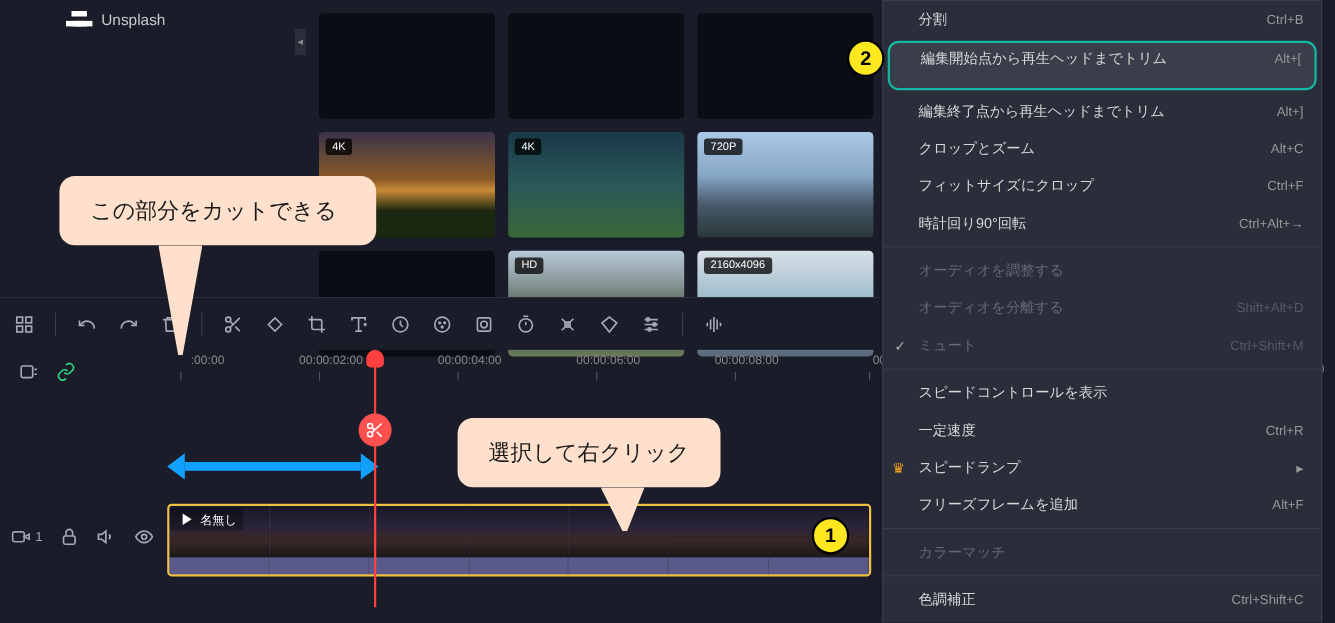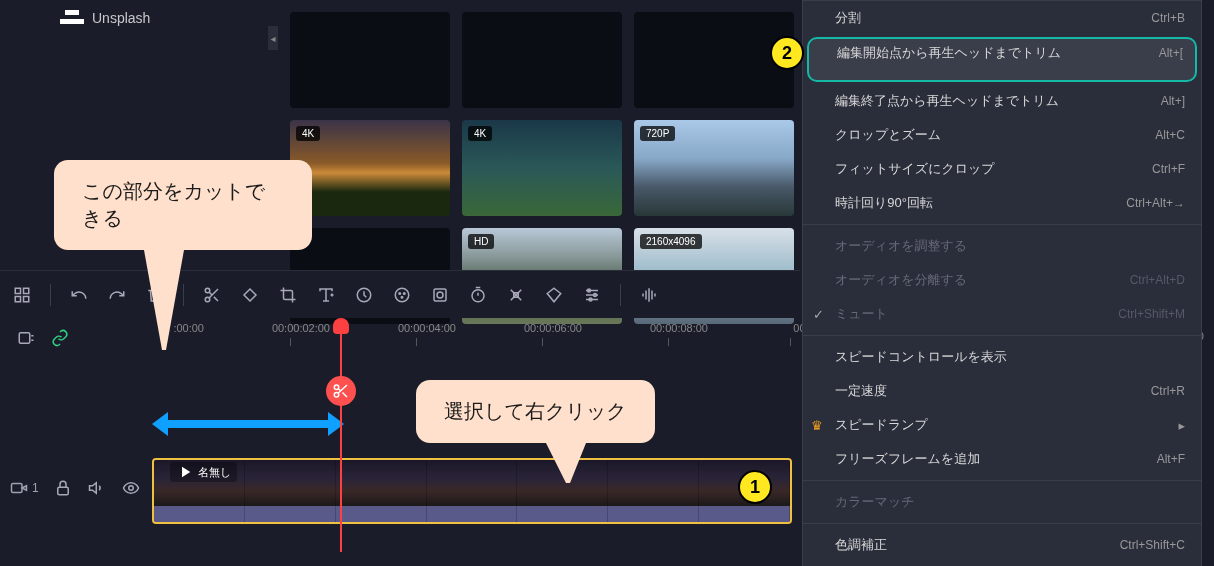--- a/index.html
+++ b/index.html
@@ -139,21 +139,21 @@
 .callout {
   position: absolute;
   background: #ffe0cc;
   color: #1a1a1a;
   font-size: 20px;
   padding: 18px 28px;
   border-radius: 14px;
   z-index: 40;
   font-weight: 400;
 }
-.callout1 { left: 54px; top: 160px; width: 258px; }
+.callout1 { left: 54px; top: 160px; width: 288px; }
 .callout1::after {
   content: '';
   position: absolute;
   left: 90px; bottom: -100px;
   width: 40px; height: 100px;
   background: #ffe0cc;
   clip-path: polygon(0 0, 100% 0, 55% 100%, 45% 100%);
 }
 .callout2 { left: 416px; top: 380px; }
 .callout2::after {
@@ -309,21 +309,21 @@
   left: 152px; top: 458px;
   width: 640px; height: 66px;
   background: #5a5a8a;
   border: 2px solid #f0c040;
   border-radius: 4px;
   display: flex;
   overflow: hidden;
 }
 .clip-header {
   position: absolute;
-  top: 2px; left: 16px;
+  top: 2px; left: 0;
   display: flex;
   align-items: center;
   gap: 4px;
   background: rgba(0,0,0,0.3);
   padding: 1px 6px;
   border-radius: 3px;
   font-size: 11px;
   color: #fff;
   z-index: 2;
   justify-content: center;
@@ -408,21 +408,21 @@
   <div class="menu-item">
     <span>時計回り90°回転</span>
     <span class="menu-shortcut">Ctrl+Alt+→</span>
   </div>
   <div class="menu-sep"></div>
   <div class="menu-item disabled">
     <span>オーディオを調整する</span>
   </div>
   <div class="menu-item disabled">
     <span>オーディオを分離する</span>
-    <span class="menu-shortcut">Ctrl+Alt+D</span>
+    <span class="menu-shortcut">Shift+Alt+D</span>
   </div>
   <div class="menu-item disabled">
     <span class="menu-check">✓</span>
     <span>ミュート</span>
     <span class="menu-shortcut">Ctrl+Shift+M</span>
   </div>
   <div class="menu-sep"></div>
   <div class="menu-item">
     <span>スピードコントロールを表示</span>
   </div>

